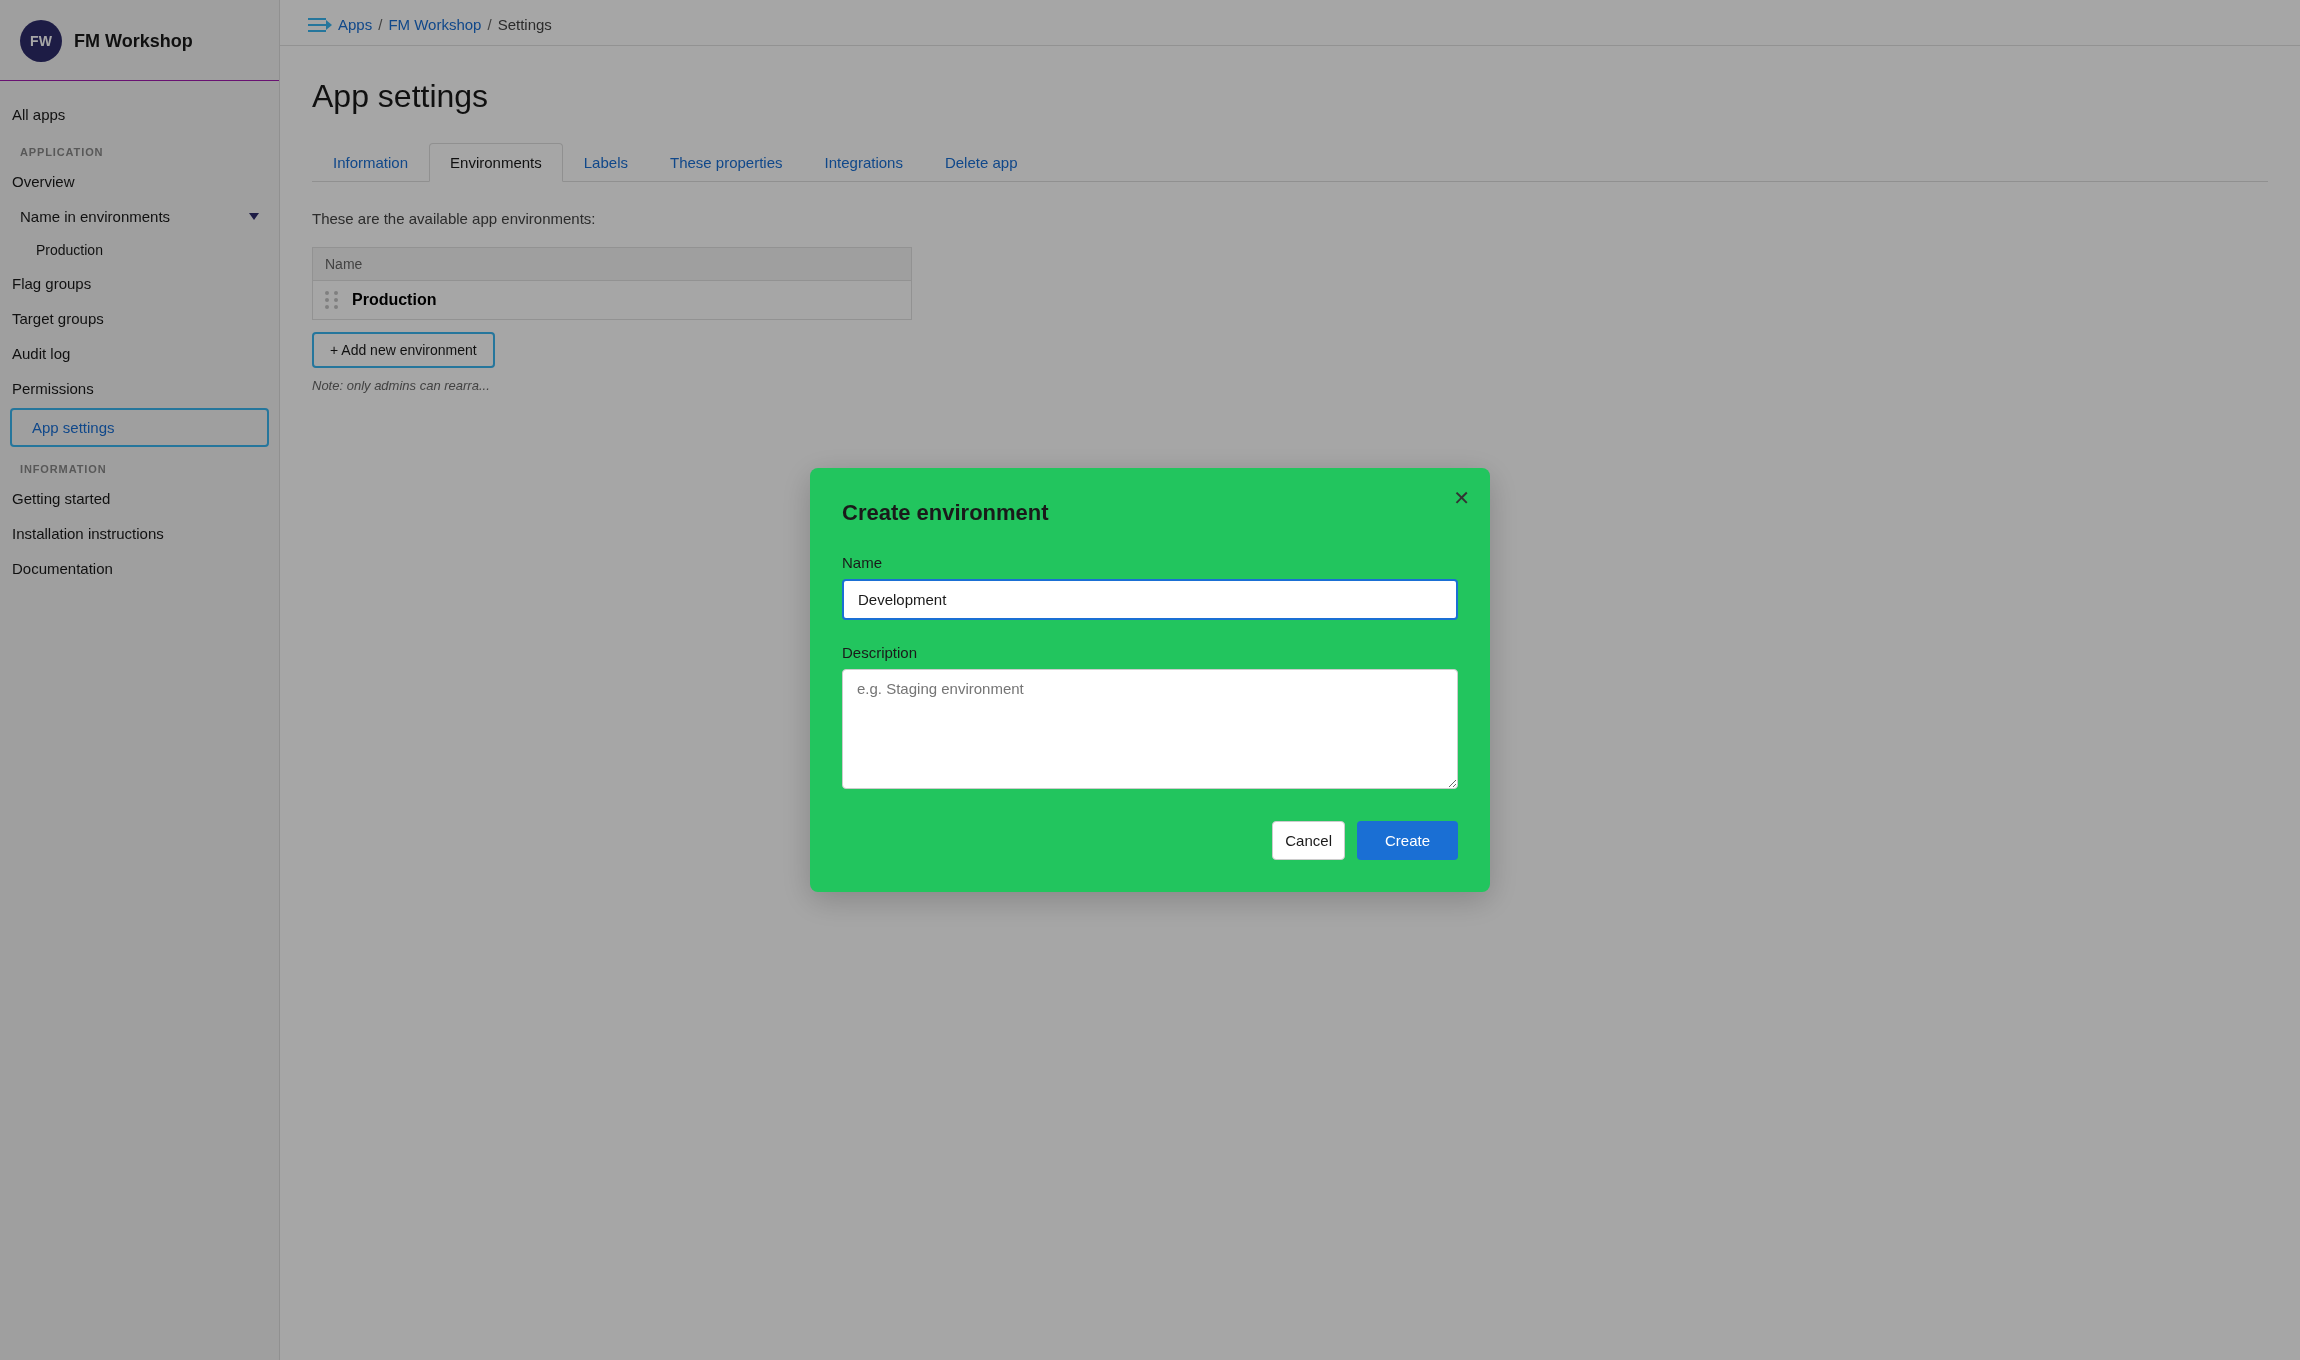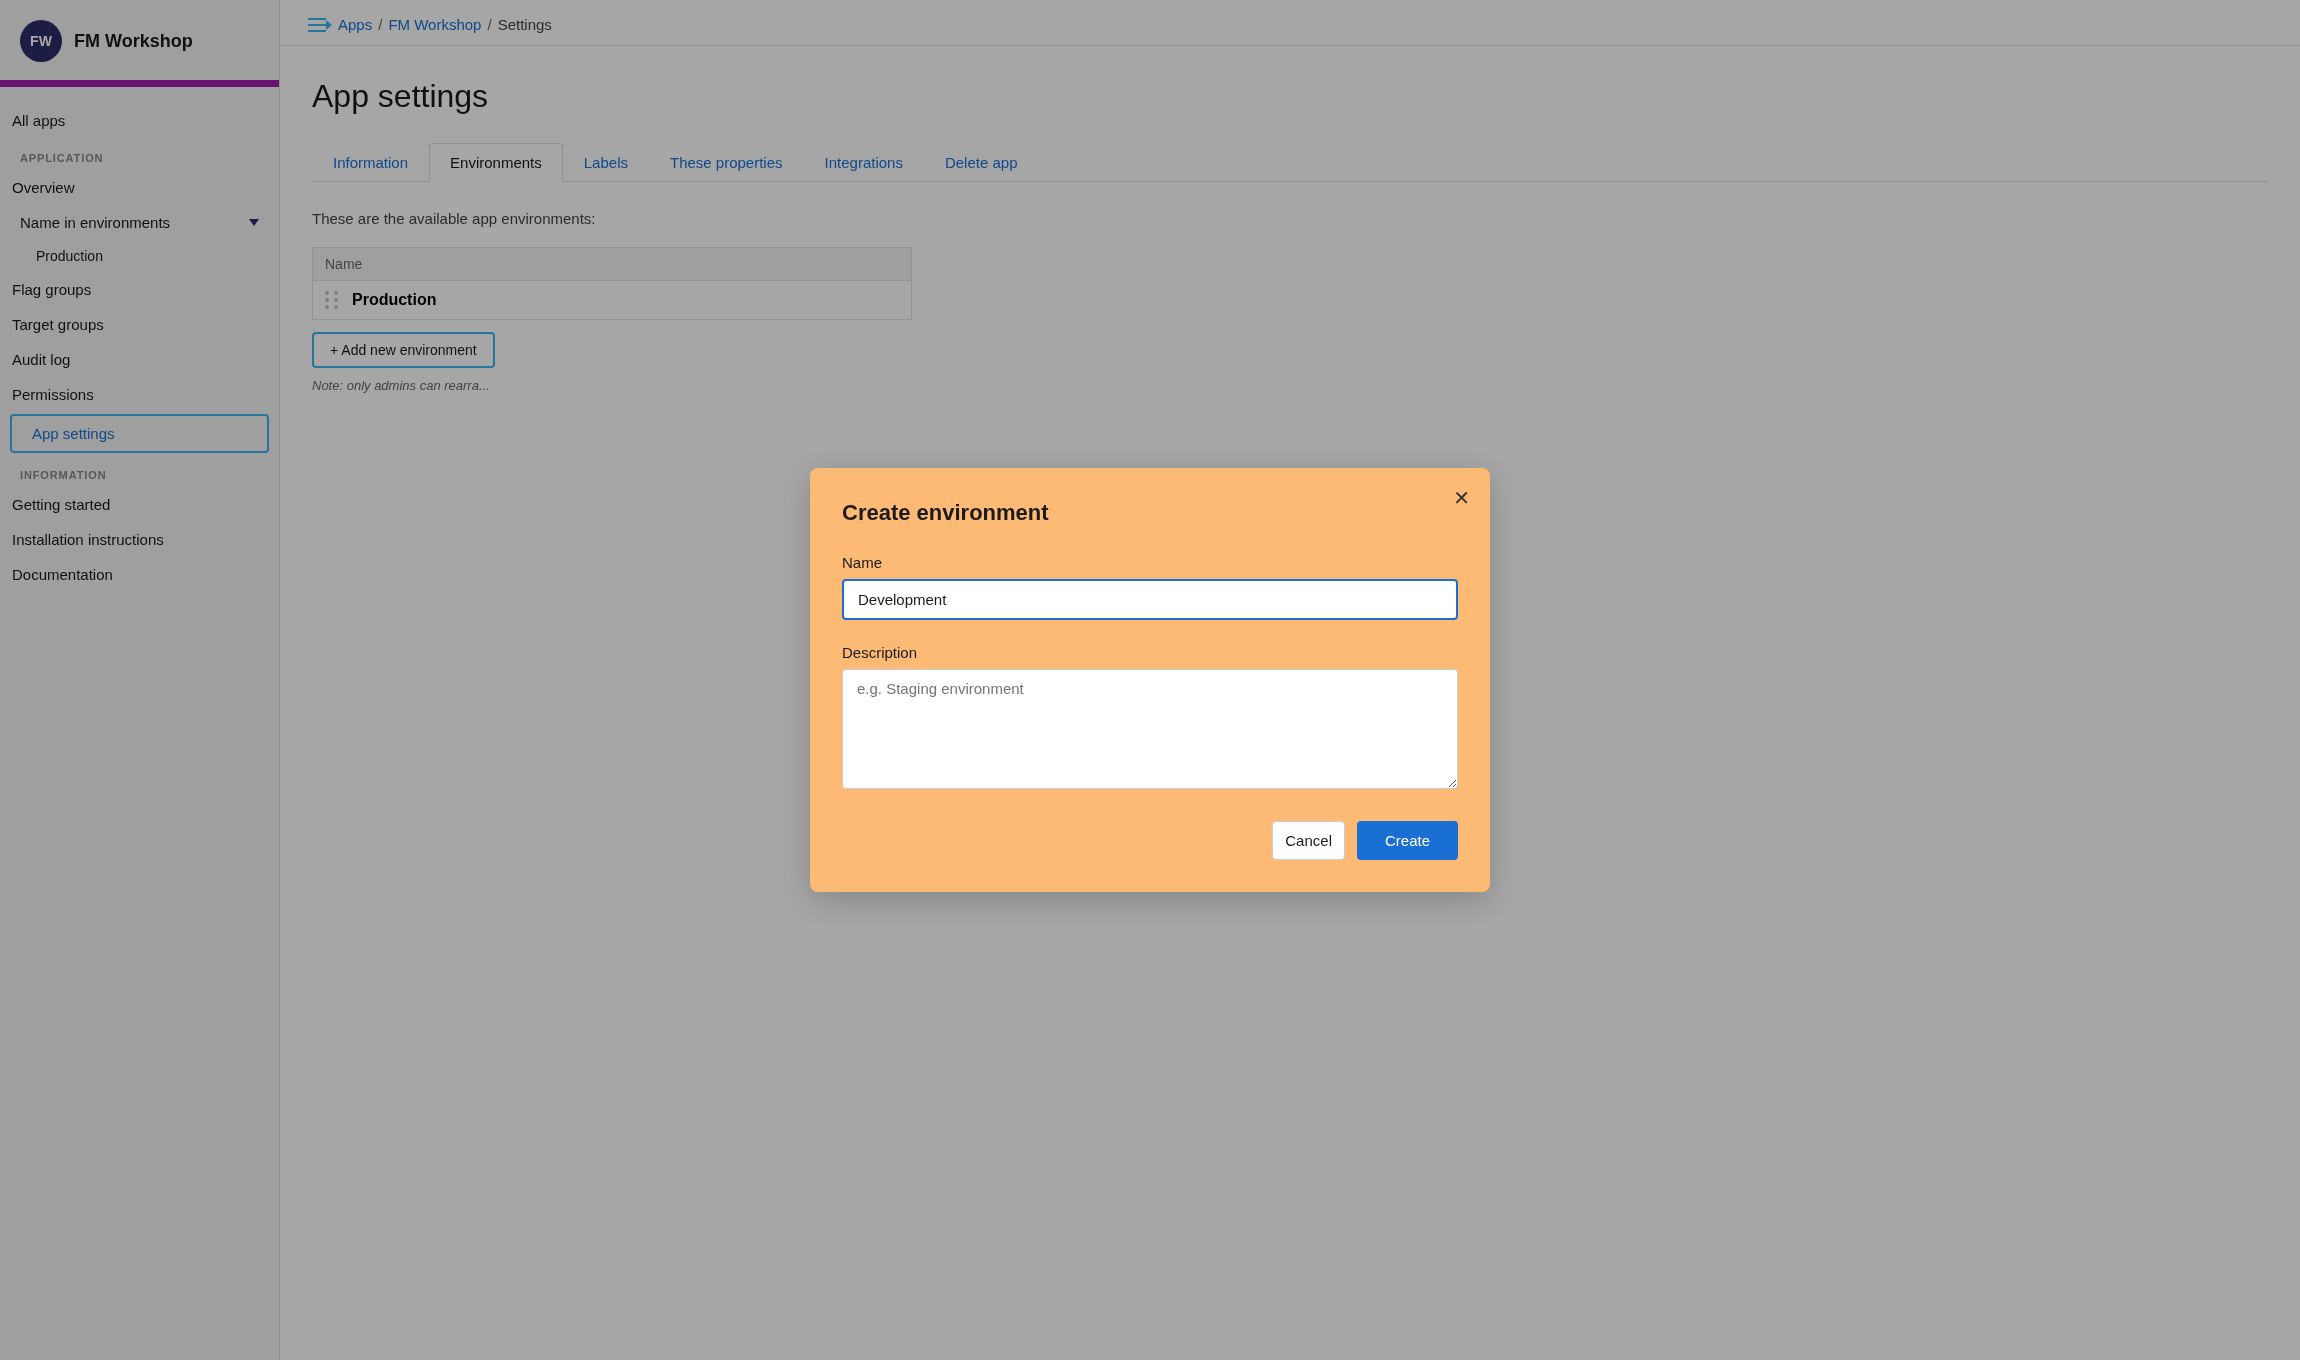--- a/index.html
+++ b/index.html
@@ -15,21 +15,21 @@
       padding: 0;
       flex-shrink: 0;
       position: relative;
       z-index: 1;
     }
     .sidebar-header {
       display: flex;
       align-items: center;
       gap: 12px;
       padding: 20px 20px 18px;
-      border-bottom: 7px solid #a21caf;
+      border-bottom: 1px solid #a21caf;
     }
     .avatar {
       width: 42px;
       height: 42px;
       border-radius: 50%;
       background: #2d2b6b;
       color: white;
       display: flex;
       align-items: center;
       justify-content: center;
@@ -247,21 +247,21 @@
     .overlay {
       position: fixed;
       inset: 0;
       background: rgba(0,0,0,0.35);
       z-index: 100;
       display: flex;
       align-items: center;
       justify-content: center;
     }
     .modal {
-      background: #fdba74;
+      background: #22c55e;
       border-radius: 8px;
       width: 680px;
       padding: 32px;
       position: relative;
       box-shadow: 0 8px 32px rgba(0,0,0,0.2);
     }
     .modal-title {
       font-size: 22px;
       font-weight: 600;
       color: #1a1a1a;

